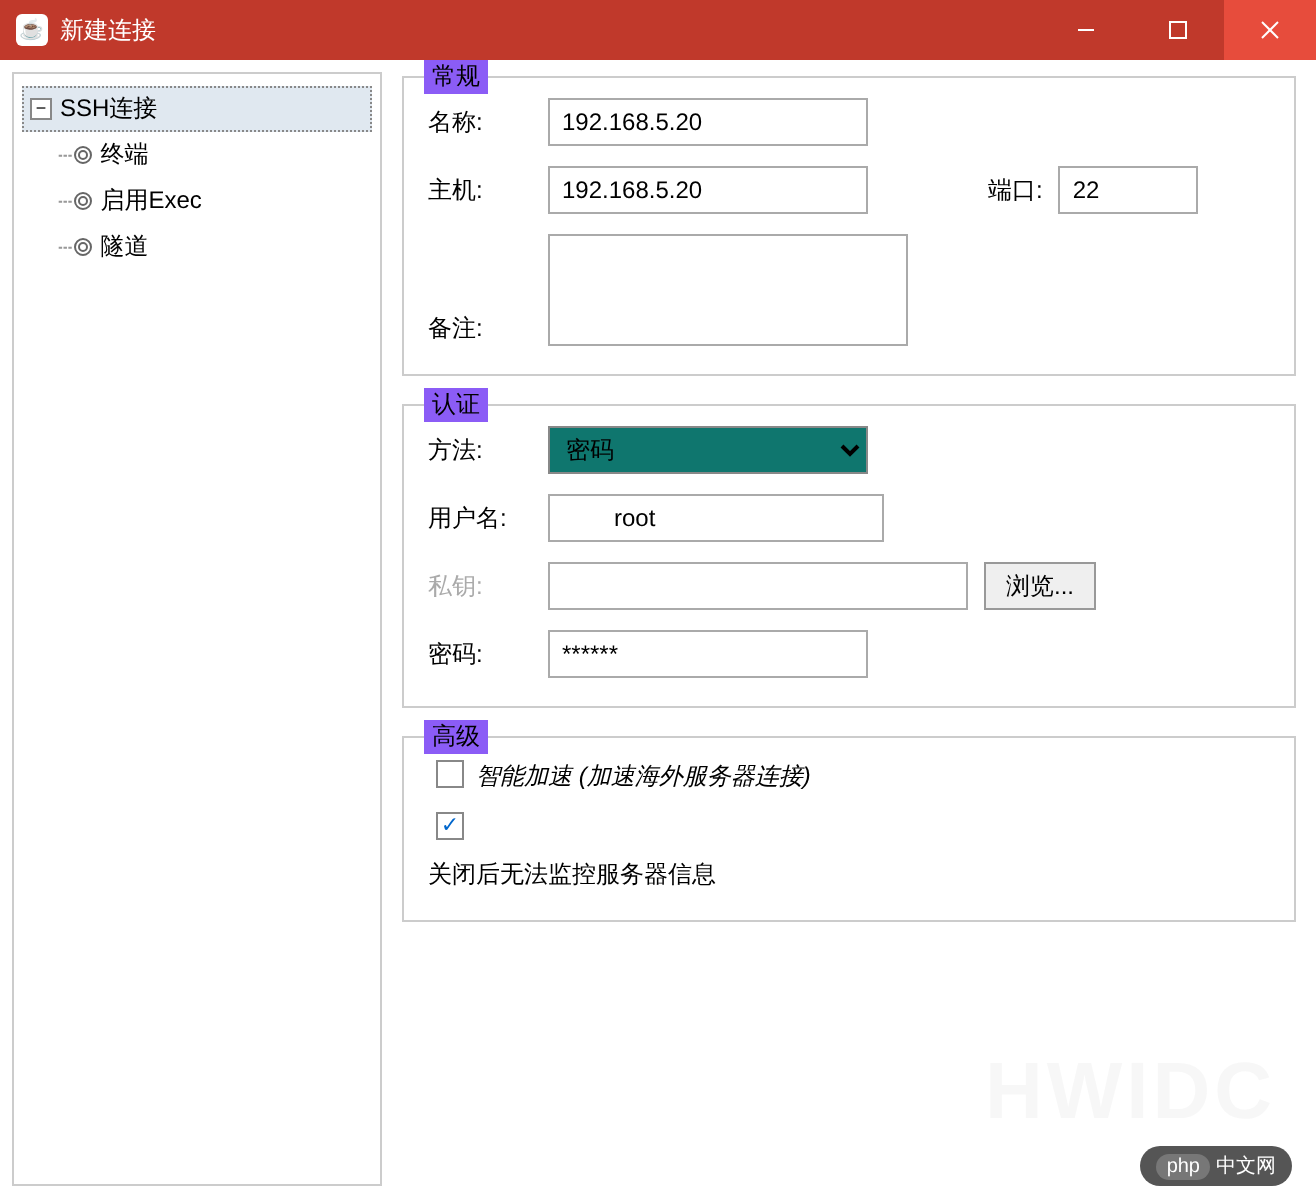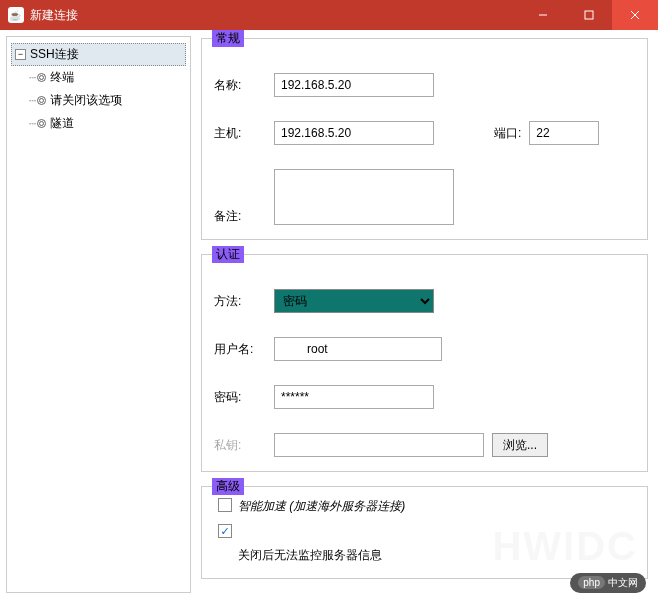--- a/index.html
+++ b/index.html
@@ -23,21 +23,21 @@
     .tree-bullet { width: 9px; height: 9px; border: 1px solid #666; border-radius: 50%; display: inline-block; margin-right: 4px; position: relative; }
     .tree-bullet::after { content: ""; position: absolute; top: 1px; left: 1px; right: 1px; bottom: 1px; border: 1px solid #666; border-radius: 50%; }
     .tree-label { }
     .tree-children { margin-left: 14px; }
     
     .main { flex: 1; padding: 8px 10px; overflow: auto; }
     
     .fieldset { border: 1px solid #ccc; padding: 10px 12px 14px; margin-bottom: 14px; position: relative; }
     .fieldset-legend { position: absolute; top: -9px; left: 10px; background: #8b5cf6; padding: 0 4px; font-size: 12px; }
     
-    .form-row { display: flex; align-items: center; margin-bottom: 10px; margin-top: 24px; }
+    .form-row { display: flex; align-items: center; margin-bottom: 10px; }
     .form-row:last-child { margin-bottom: 0; }
     .form-label { width: 60px; text-align: left; padding-right: 6px; }
     .form-label.disabled { color: #aaa; }
     .form-input { border: 1px solid #aaa; height: 24px; padding: 2px 6px; font-size: 12px; background: #fff; }
     .form-input.name { width: 160px; }
     .form-input.host { width: 160px; }
     .form-input.port { width: 70px; }
     .form-input.user { width: 168px; padding-left: 32px; }
     .form-input.pwd { width: 160px; }
     .form-input.key { width: 210px; }
@@ -45,21 +45,21 @@
     .form-textarea { border: 1px solid #aaa; width: 180px; height: 56px; padding: 4px; resize: none; font-size: 12px; background: #fff; }
     .port-label { margin-left: 60px; margin-right: 8px; }
     
     .btn { border: 1px solid #999; background: #efefef; height: 24px; padding: 0 10px; font-size: 12px; cursor: pointer; }
     .btn.browse { margin-left: 8px; }
     
     .checkbox-row { display: flex; align-items: flex-start; margin-bottom: 8px; padding-left: 4px; }
     .checkbox { width: 14px; height: 14px; border: 1px solid #888; margin-right: 6px; margin-top: 1px; display: inline-flex; align-items: center; justify-content: center; background: #fff; flex-shrink: 0; }
     .checkbox.checked { color: #0066cc; font-size: 11px; line-height: 1; }
     .checkbox-text { line-height: 1.5; font-style: italic; }
-    .exec-note { margin-left: 24px; margin-top: 2px; line-height: 1.5; }
+    .exec-note { margin-top: 2px; line-height: 1.5; }
     
     .watermark { position: absolute; right: 20px; bottom: 30px; color: rgba(200,200,200,0.15); font-size: 40px; font-weight: bold; pointer-events: none; letter-spacing: 2px; }
     .php-badge { position: absolute; right: 12px; bottom: 6px; background: #555; color: #fff; font-size: 10px; padding: 3px 8px; border-radius: 10px; }
     .php-badge .p { background: #777; border-radius: 8px; padding: 1px 5px; margin-right: 3px; }
   </style>
 </head>
 <body>
 
 <div class="titlebar">
   <div class="titlebar-icon">☕</div>
@@ -93,21 +93,21 @@
     </div>
     <div class="tree-children">
       <div class="tree-item">
         <span class="tree-dashes">┄</span>
         <span class="tree-bullet"></span>
         <span class="tree-label">终端</span>
       </div>
       <div class="tree-item">
         <span class="tree-dashes">┄</span>
         <span class="tree-bullet"></span>
-        <span class="tree-label">请关闭该选项</span>
+        <span class="tree-label">启用Exec</span>
       </div>
       <div class="tree-item">
         <span class="tree-dashes">┄</span>
         <span class="tree-bullet"></span>
         <span class="tree-label">隧道</span>
       </div>
     </div>
   </div>
 
   <div class="main">
@@ -136,27 +136,27 @@
         <span class="form-label">方法:</span>
         <select class="form-select">
           <option>密码</option>
         </select>
       </div>
       <div class="form-row">
         <span class="form-label">用户名:</span>
         <input class="form-input user" value="root" style="">
       </div>
       <div class="form-row">
-        <span class="form-label">密码:</span>
-        <input class="form-input pwd" value="******" style="">
-      </div>
-      <div class="form-row">
         <span class="form-label disabled">私钥:</span>
         <input class="form-input key" value="" style="">
         <button class="btn browse">浏览...</button>
+      </div>
+      <div class="form-row">
+        <span class="form-label">密码:</span>
+        <input class="form-input pwd" value="******" style="">
       </div>
     </div>
 
     <div class="fieldset">
       <div class="fieldset-legend">高级</div>
       <div class="checkbox-row">
         <span class="checkbox"></span>
         <span class="checkbox-text">智能加速 (加速海外服务器连接)</span>
       </div>
       <div class="checkbox-row">

